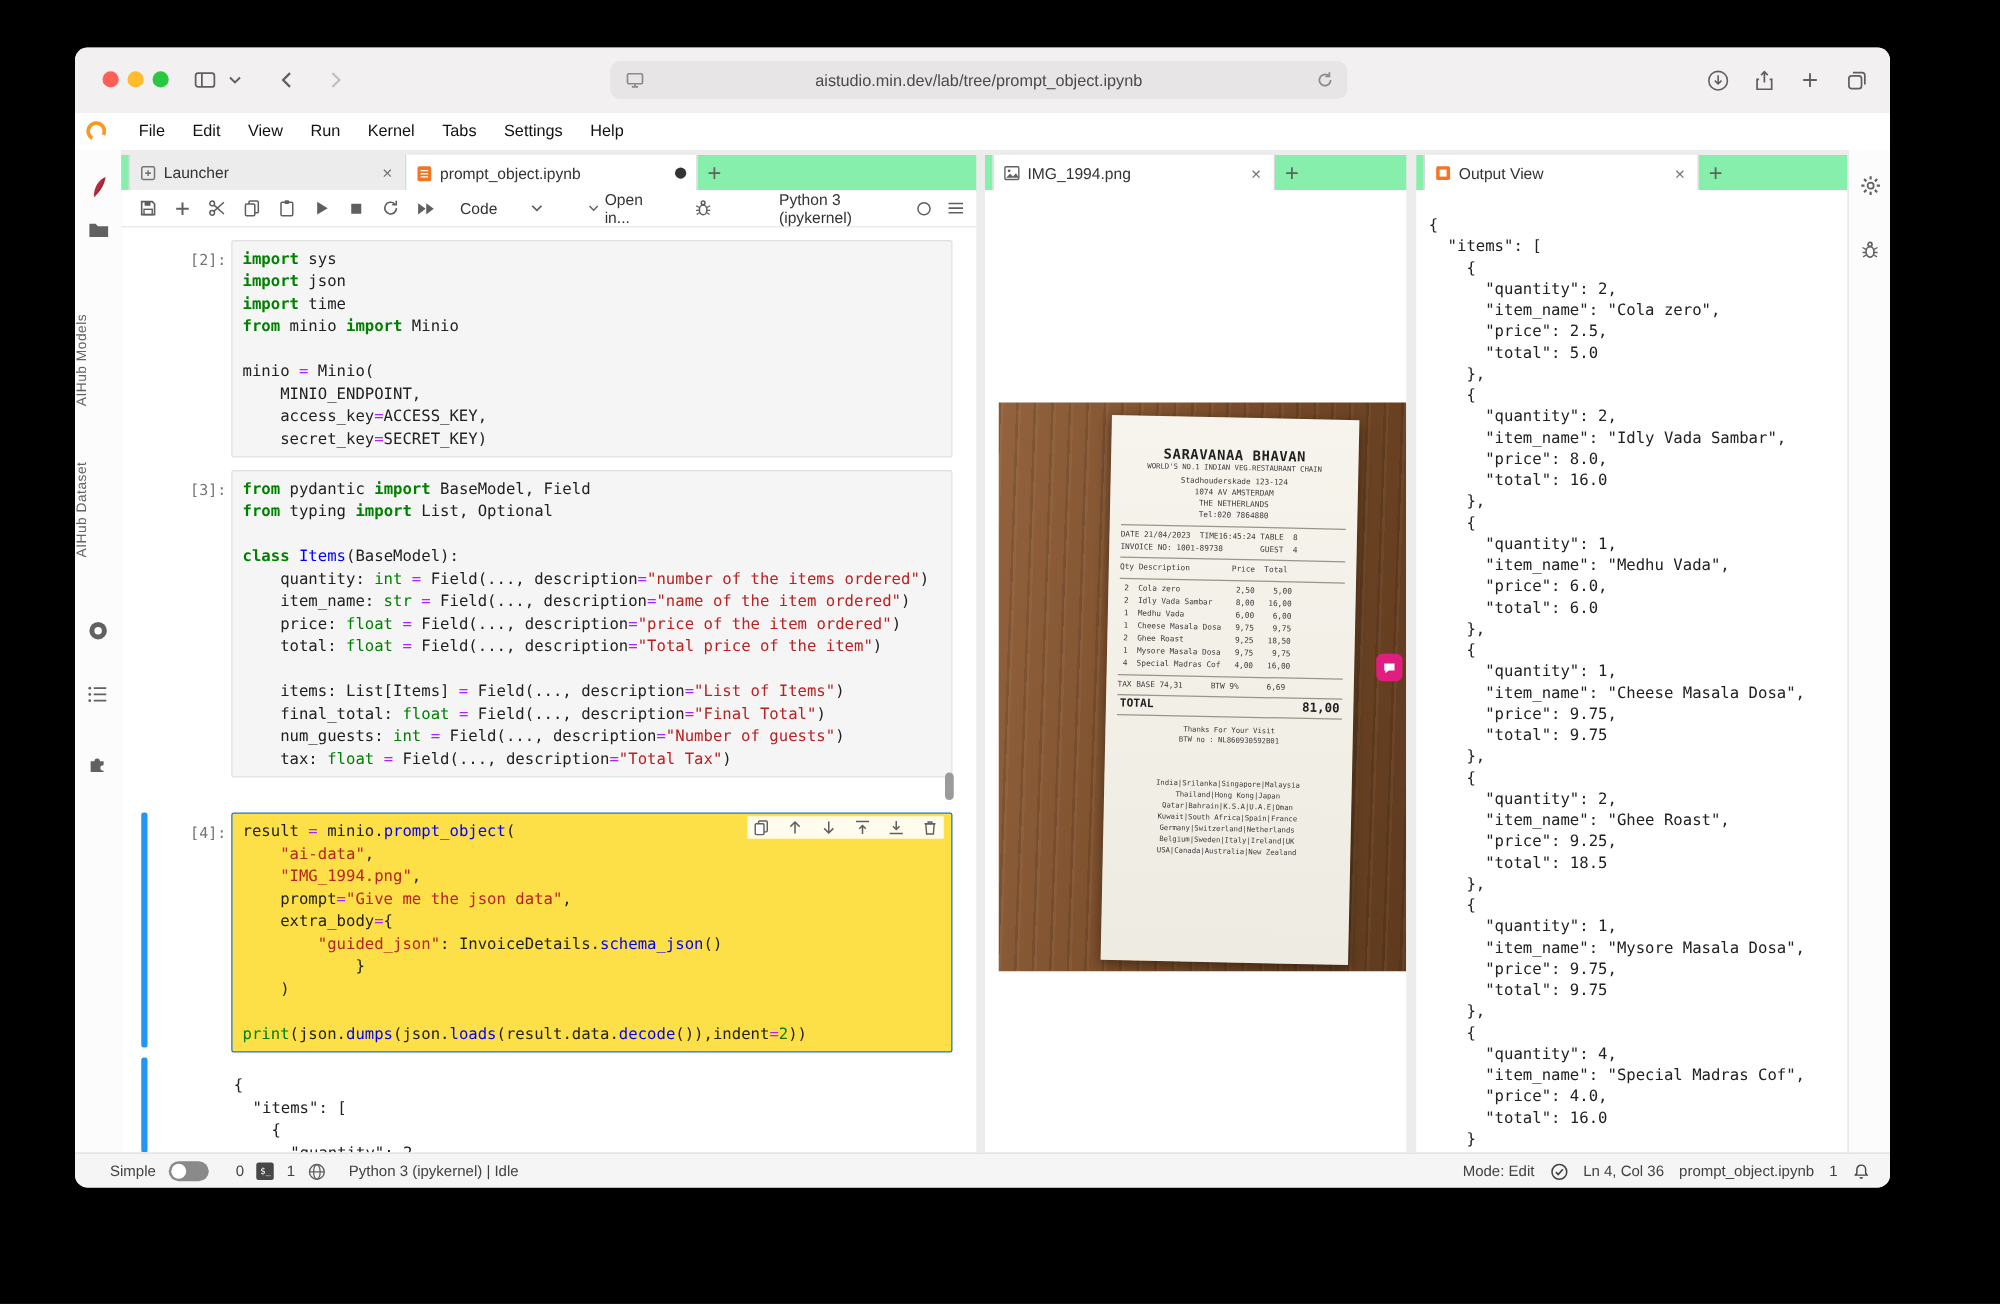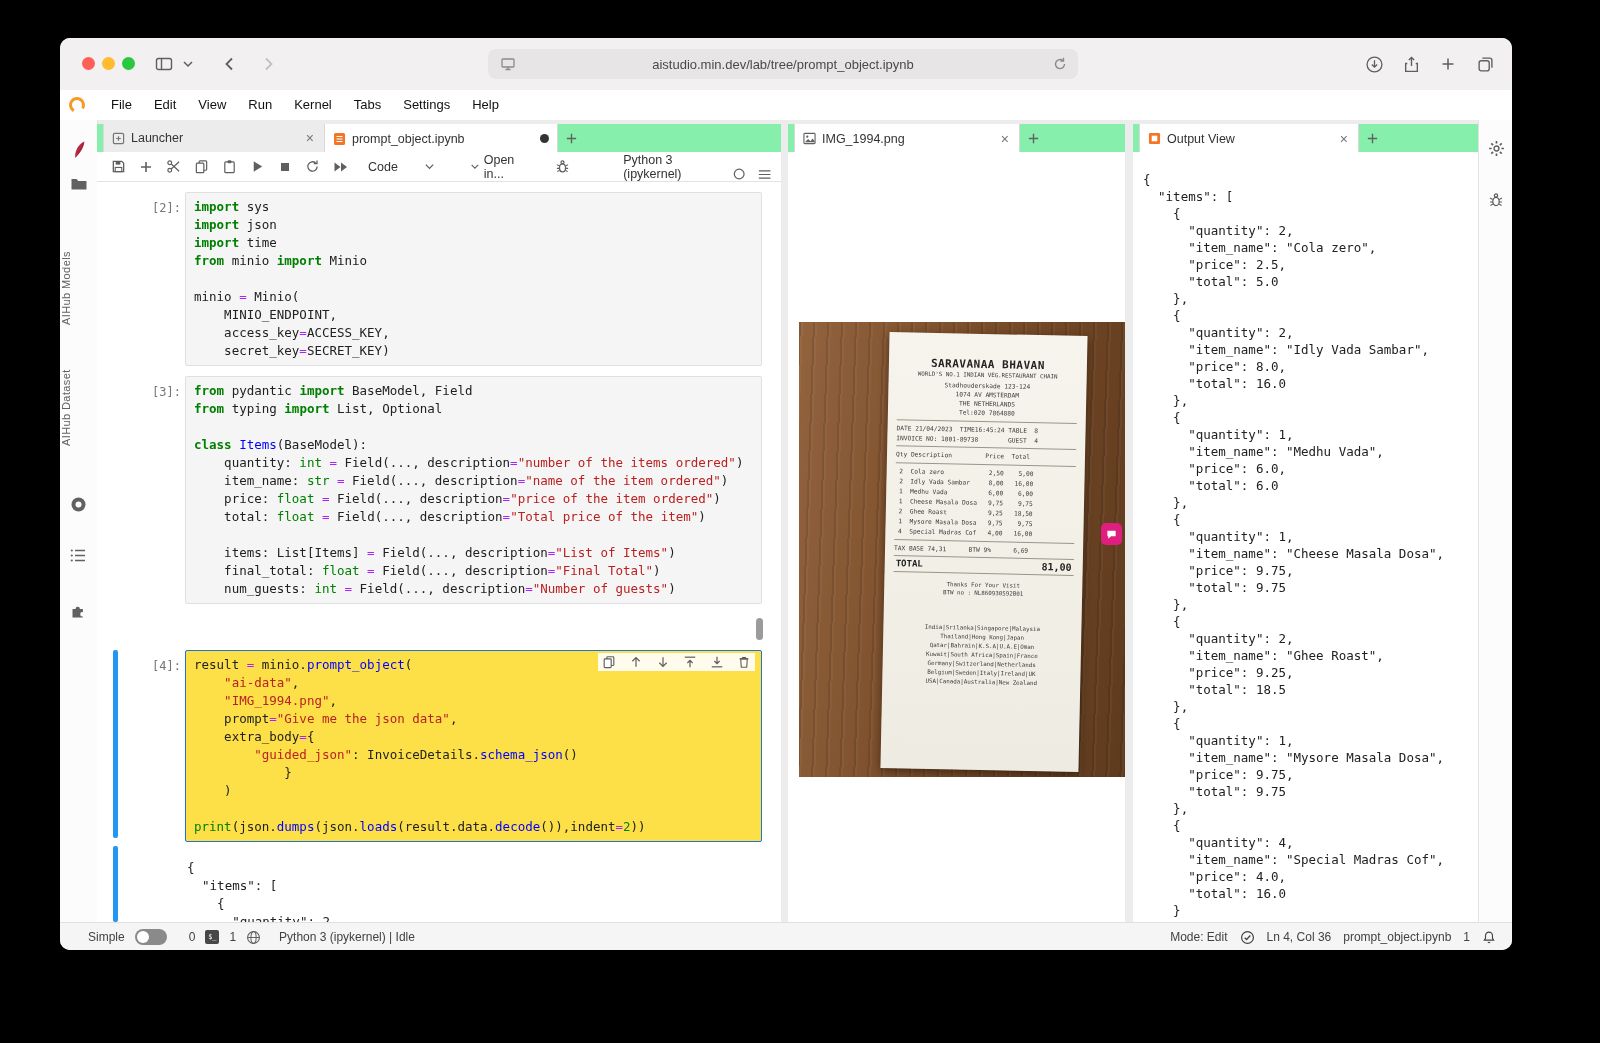--- a/index.html
+++ b/index.html
@@ -38,21 +38,21 @@
   .tab.active{background:#fff;height:29px;}
   .tab .close{color:#757575;font-size:14px;line-height:1;padding:0 2px;}
   .dirty-dot{width:9px;height:9px;border-radius:50%;background:#333;}
   .tab-plus{display:flex;align-items:center;justify-content:center;width:26px;color:#616161;}
   .panel-content{position:absolute;left:0;top:32px;width:100%;bottom:0;background:#fff;overflow:hidden;}
   
   .nb-toolbar{position:absolute;left:0;top:32px;width:100%;height:30px;background:#fff;border-bottom:1px solid #e3e3e3;
     display:flex;align-items:center;gap:13px;padding-left:14px;box-sizing:border-box;color:#5f5f5f;}
   .nb-select{display:flex;align-items:center;gap:26px;font-size:12.5px;color:#333;padding:2px 6px;}
   .nb-open{display:flex;align-items:center;gap:4px;font-size:12.5px;color:#333;margin-left:16px;}
-  .nb-kernel{margin-left:auto;display:flex;align-items:flex-end;gap:12px;font-size:12.5px;color:#333;padding-right:10px;padding-left:40px;}
+  .nb-kernel{margin-left:auto;display:flex;align-items:center;gap:12px;font-size:12.5px;color:#333;padding-right:10px;padding-left:40px;}
   .nb-content{position:absolute;left:0;top:62px;width:100%;bottom:0;background:#fff;overflow:hidden;}
   .cell{position:absolute;left:0;right:0;}
   .prompt{position:absolute;left:36px;width:48px;text-align:right;font-family:"DejaVu Sans Mono",monospace;
     font-size:12px;color:#757575;top:9px;}
   .editor{position:absolute;left:88px;width:577px;background:#f5f5f5;border:1px solid #e0e0e0;border-radius:2px;
     padding:5px 8px;box-sizing:border-box;}
   .editor.active{background:#fde047;border:1px solid #1976d2;}
   .cm-line{white-space:pre;font-family:"DejaVu Sans Mono",monospace;font-size:12.5px;line-height:18px;height:18px;color:#212121;}
   .tk-k{color:#008000;font-weight:bold;} .tk-b{color:#008000;} .tk-d{color:#0000ff;}
   .tk-s{color:#ba2121;} .tk-o{color:#aa22ff;} .tk-n{color:#088000;} .tk-p{color:#212121;}
@@ -380,20 +380,21 @@
               <div class="cm-line">&nbsp;</div>
               <div class="cm-line"><span class="tk-k">class</span><span class="tk-p"> </span><span class="tk-d">Items</span><span class="tk-p">(BaseModel):</span></div>
               <div class="cm-line"><span class="tk-p">    quantity: </span><span class="tk-b">int</span><span class="tk-p"> </span><span class="tk-o">=</span><span class="tk-p"> Field(..., description</span><span class="tk-o">=</span><span class="tk-s">"number of the items ordered"</span><span class="tk-p">)</span></div>
               <div class="cm-line"><span class="tk-p">    item_name: </span><span class="tk-b">str</span><span class="tk-p"> </span><span class="tk-o">=</span><span class="tk-p"> Field(..., description</span><span class="tk-o">=</span><span class="tk-s">"name of the item ordered"</span><span class="tk-p">)</span></div>
               <div class="cm-line"><span class="tk-p">    price: </span><span class="tk-b">float</span><span class="tk-p"> </span><span class="tk-o">=</span><span class="tk-p"> Field(..., description</span><span class="tk-o">=</span><span class="tk-s">"price of the item ordered"</span><span class="tk-p">)</span></div>
               <div class="cm-line"><span class="tk-p">    total: </span><span class="tk-b">float</span><span class="tk-p"> </span><span class="tk-o">=</span><span class="tk-p"> Field(..., description</span><span class="tk-o">=</span><span class="tk-s">"Total price of the item"</span><span class="tk-p">)</span></div>
               <div class="cm-line">&nbsp;</div>
               <div class="cm-line"><span class="tk-p">    items: List[Items] </span><span class="tk-o">=</span><span class="tk-p"> Field(..., description</span><span class="tk-o">=</span><span class="tk-s">"List of Items"</span><span class="tk-p">)</span></div>
               <div class="cm-line"><span class="tk-p">    final_total: </span><span class="tk-b">float</span><span class="tk-p"> </span><span class="tk-o">=</span><span class="tk-p"> Field(..., description</span><span class="tk-o">=</span><span class="tk-s">"Final Total"</span><span class="tk-p">)</span></div>
               <div class="cm-line"><span class="tk-p">    num_guests: </span><span class="tk-b">int</span><span class="tk-p"> </span><span class="tk-o">=</span><span class="tk-p"> Field(..., description</span><span class="tk-o">=</span><span class="tk-s">"Number of guests"</span><span class="tk-p">)</span></div>
+              <div class="cm-line"><span class="tk-p">    tax: </span><span class="tk-b">float</span><span class="tk-p"> </span><span class="tk-o">=</span><span class="tk-p"> Field(..., description</span><span class="tk-o">=</span><span class="tk-s">"Total Tax"</span><span class="tk-p">)</span></div>
             </div>
         </div>
 
         <div class="collapser" style="top:468px;height:188px"></div>
         <div class="collapser" style="top:664px;height:76px"></div>
         <div class="cell" style="top:468px;height:190px">
           <div class="prompt">[4]:</div>
           <div class="editor active" style="top:0">
               <div class="cm-line"><span class="tk-p">result </span><span class="tk-o">=</span><span class="tk-p"> minio.</span><span class="tk-d">prompt_object</span><span class="tk-p">(</span></div>
               <div class="cm-line"><span class="tk-p">    </span><span class="tk-s">"ai-data"</span><span class="tk-p">,</span></div>

